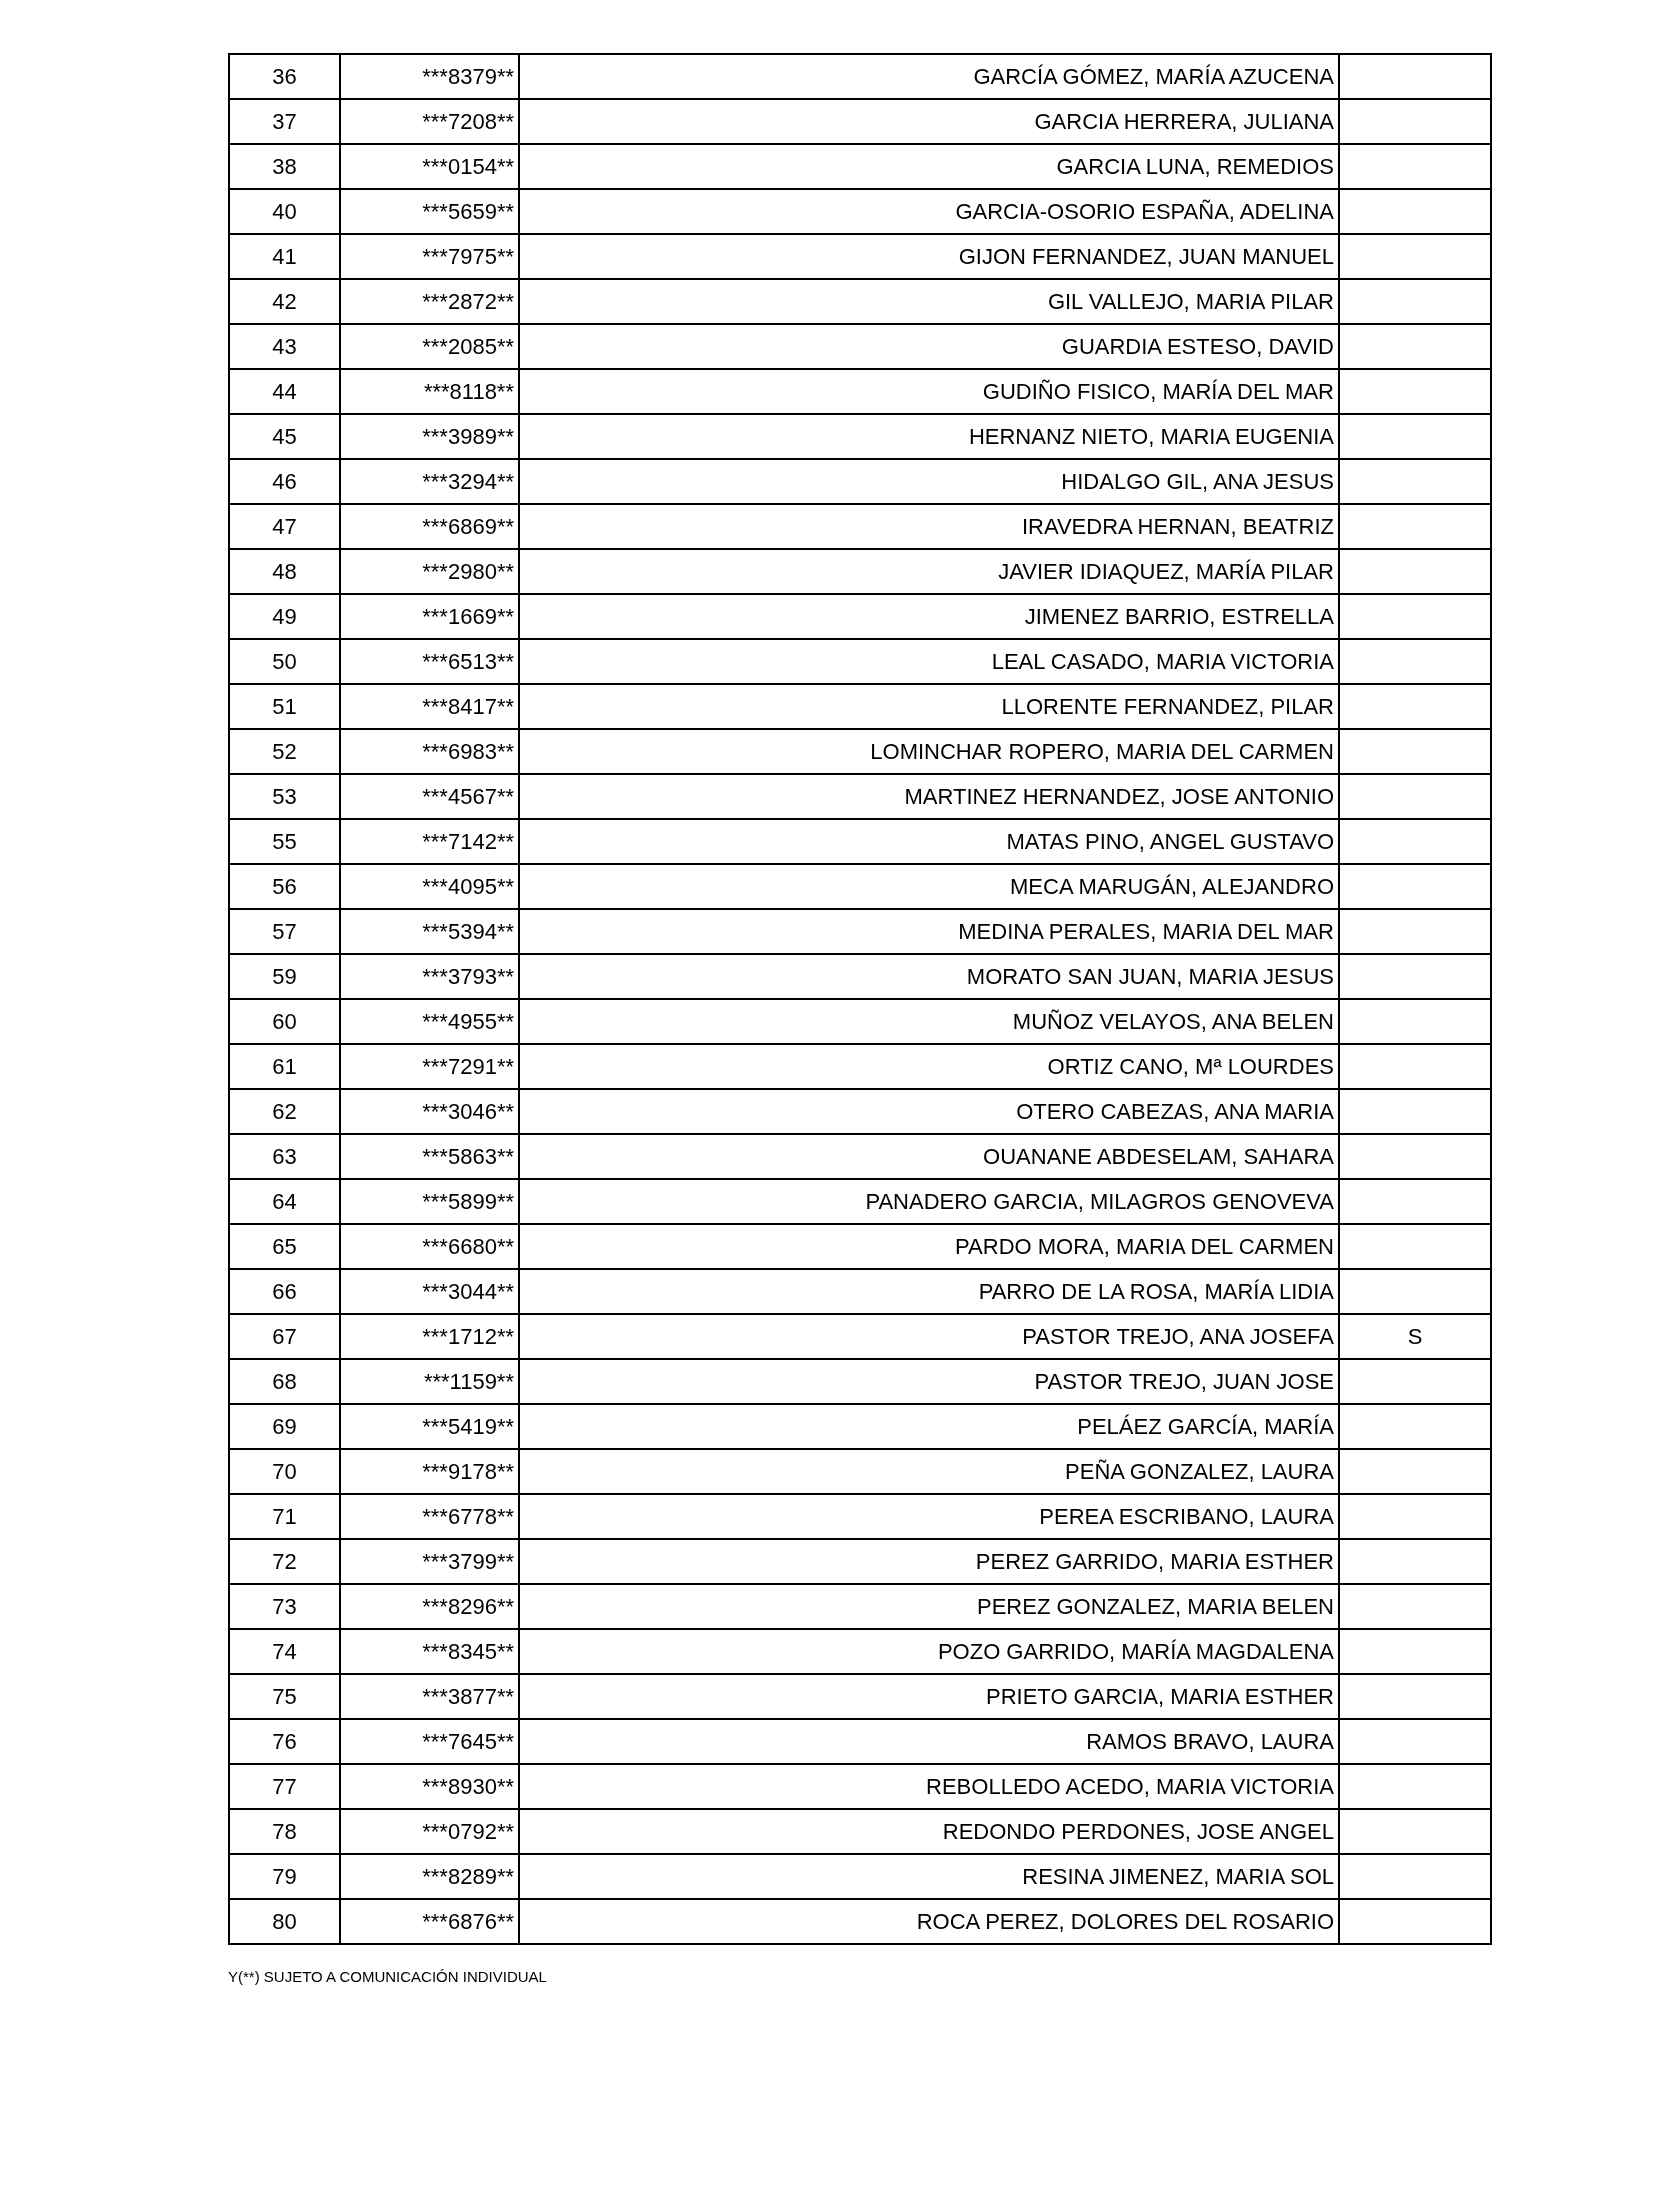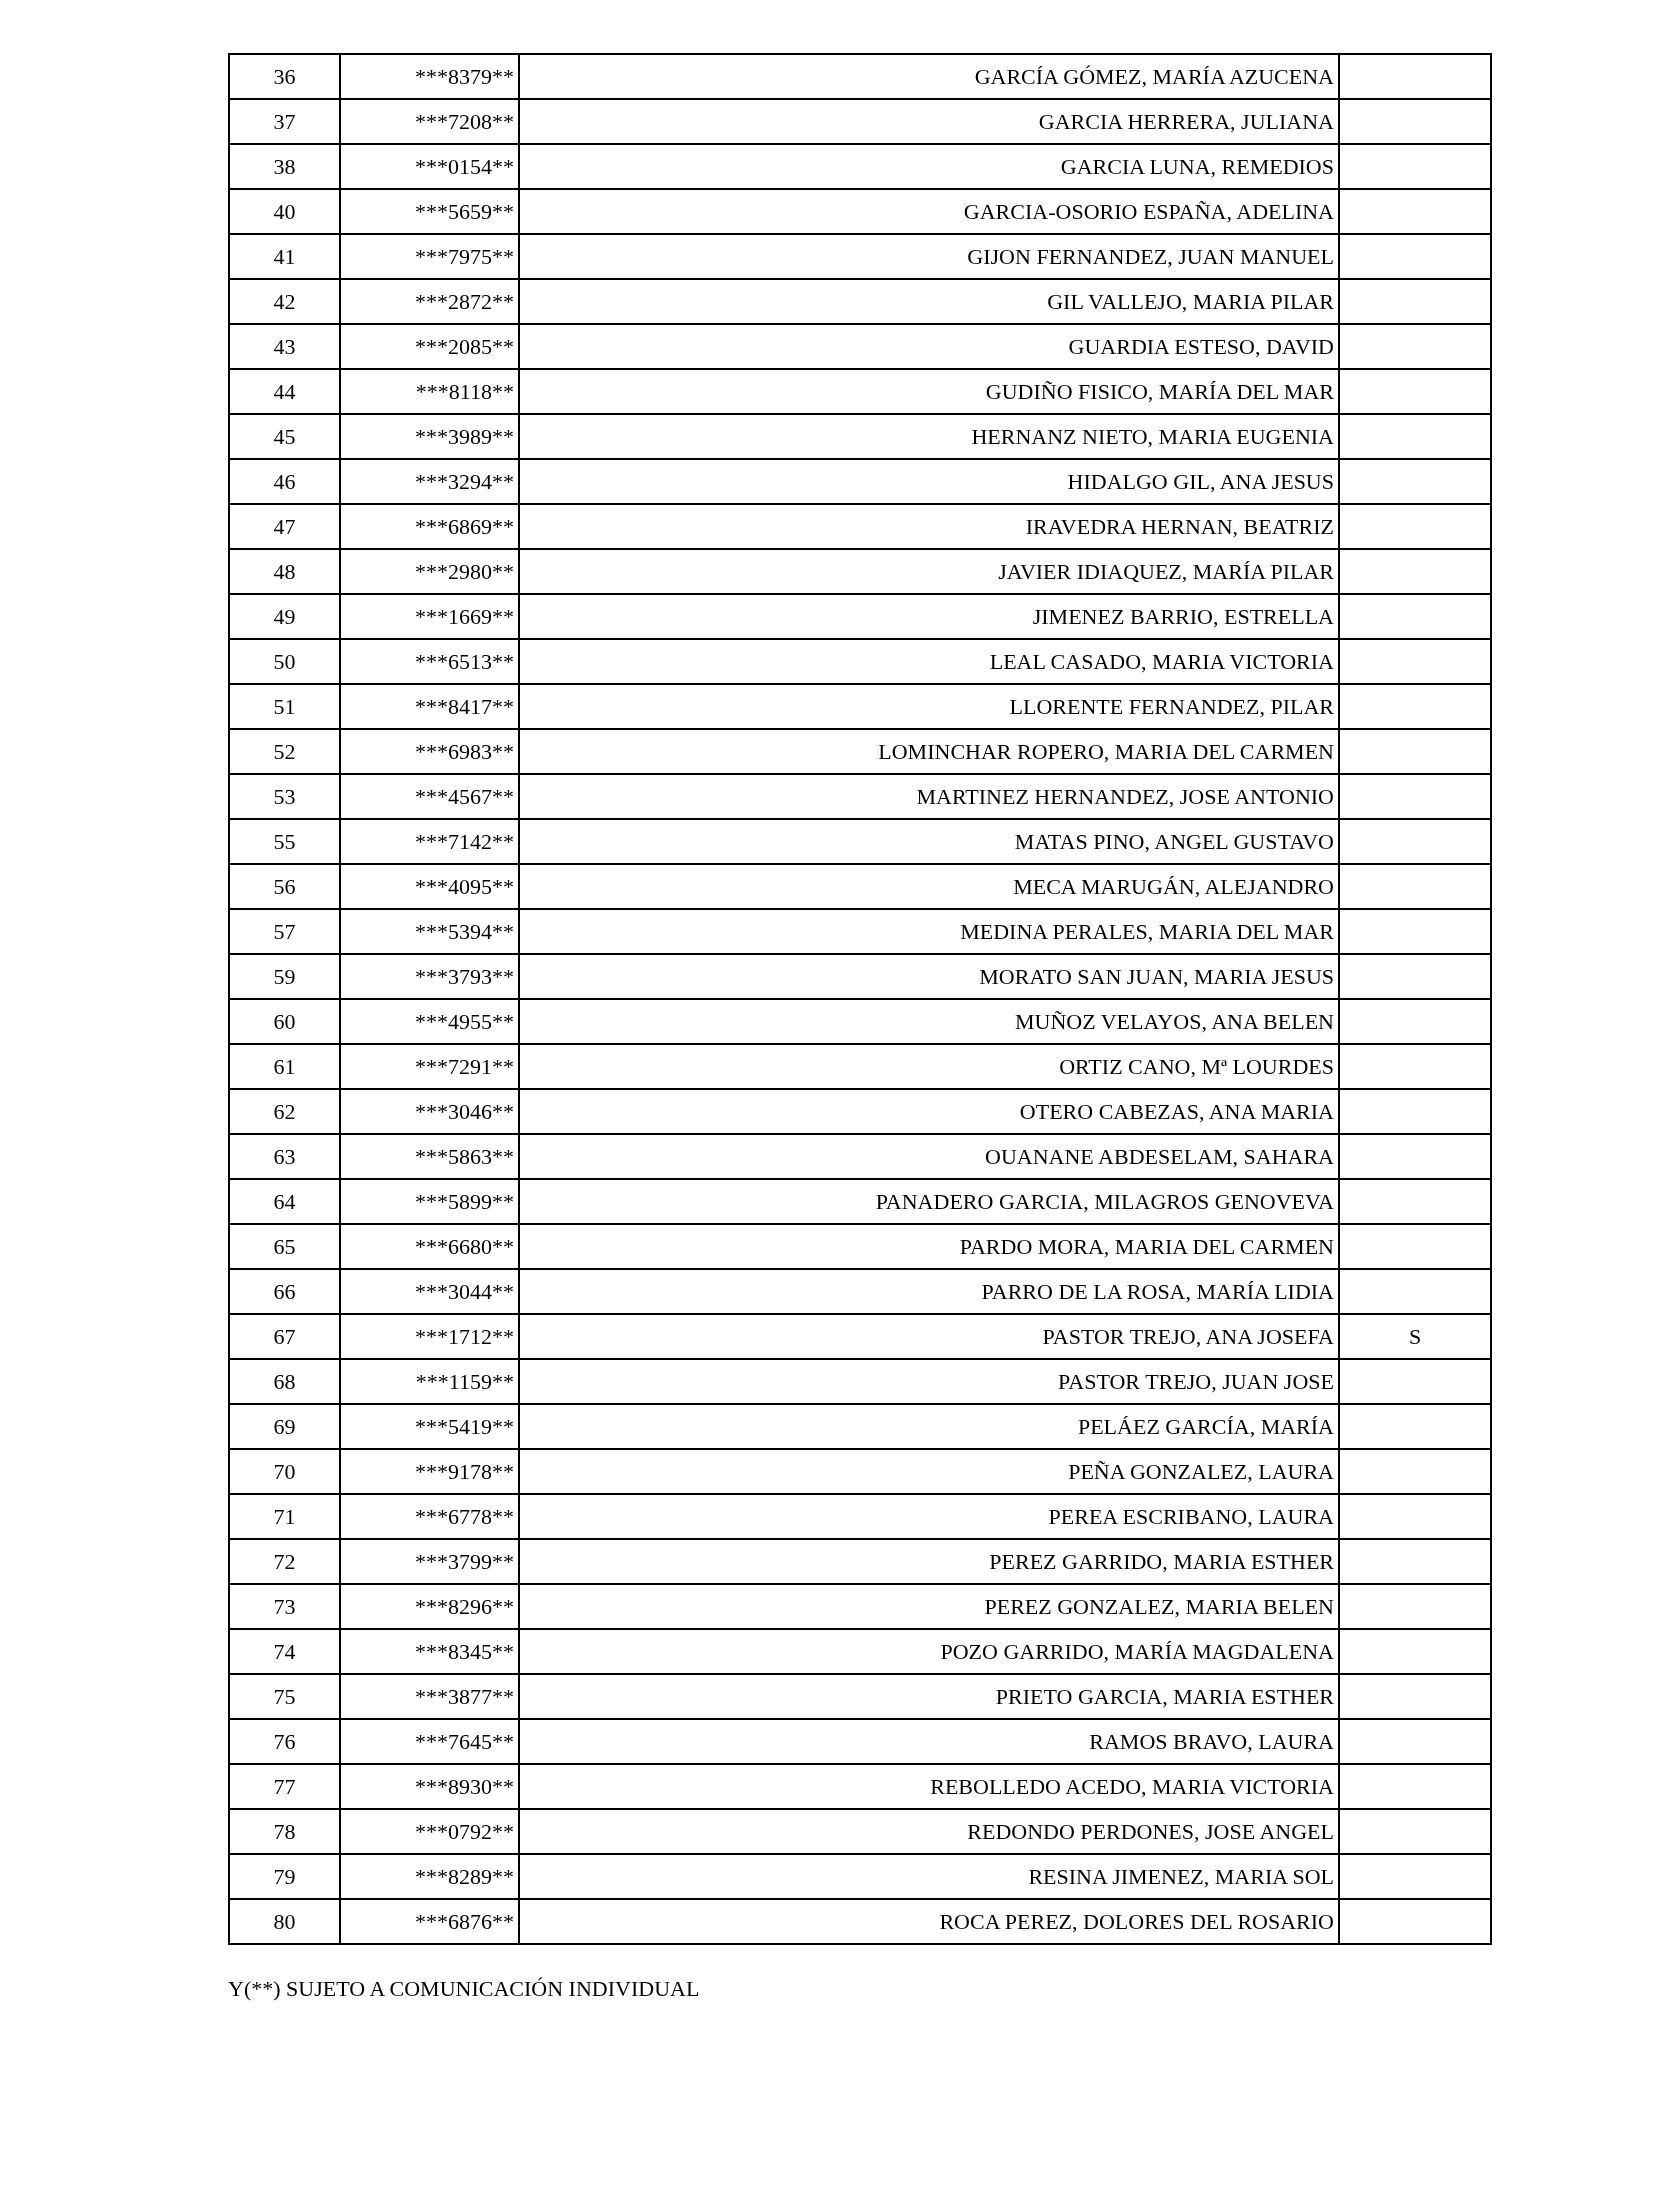--- a/index.html
+++ b/index.html
@@ -12,21 +12,20 @@
     height: 2194px;
     font-family: "Liberation Sans", sans-serif;
     color: #000000;
   }
   .page {
     position: relative;
     width: 1676px;
     height: 2194px;
     box-sizing: border-box;
     padding: 53px 115px 0 228px;
-    font-family: Liberation Serif, serif;
   }
   table.listing {
     border-collapse: collapse;
     width: 1221px;
     table-layout: fixed;
   }
   table.listing td {
     border: 2px solid #000000;
     height: 43px;
     padding: 0 4px;
@@ -46,23 +45,23 @@
   }
   td.col-name {
     width: 810px;
     text-align: right;
   }
   td.col-flag {
     width: 142px;
     text-align: center;
   }
   .footnote {
-    margin-top: 31px;
+    margin-top: 23px;
     margin-left: 0px;
-    font-size: 22px;
+    font-size: 15px;
     line-height: 1.2;
     white-space: nowrap;
   }
 </style>
 </head>
 <body>
 
 <div class="page">
   <table class="listing">
     <tbody>

